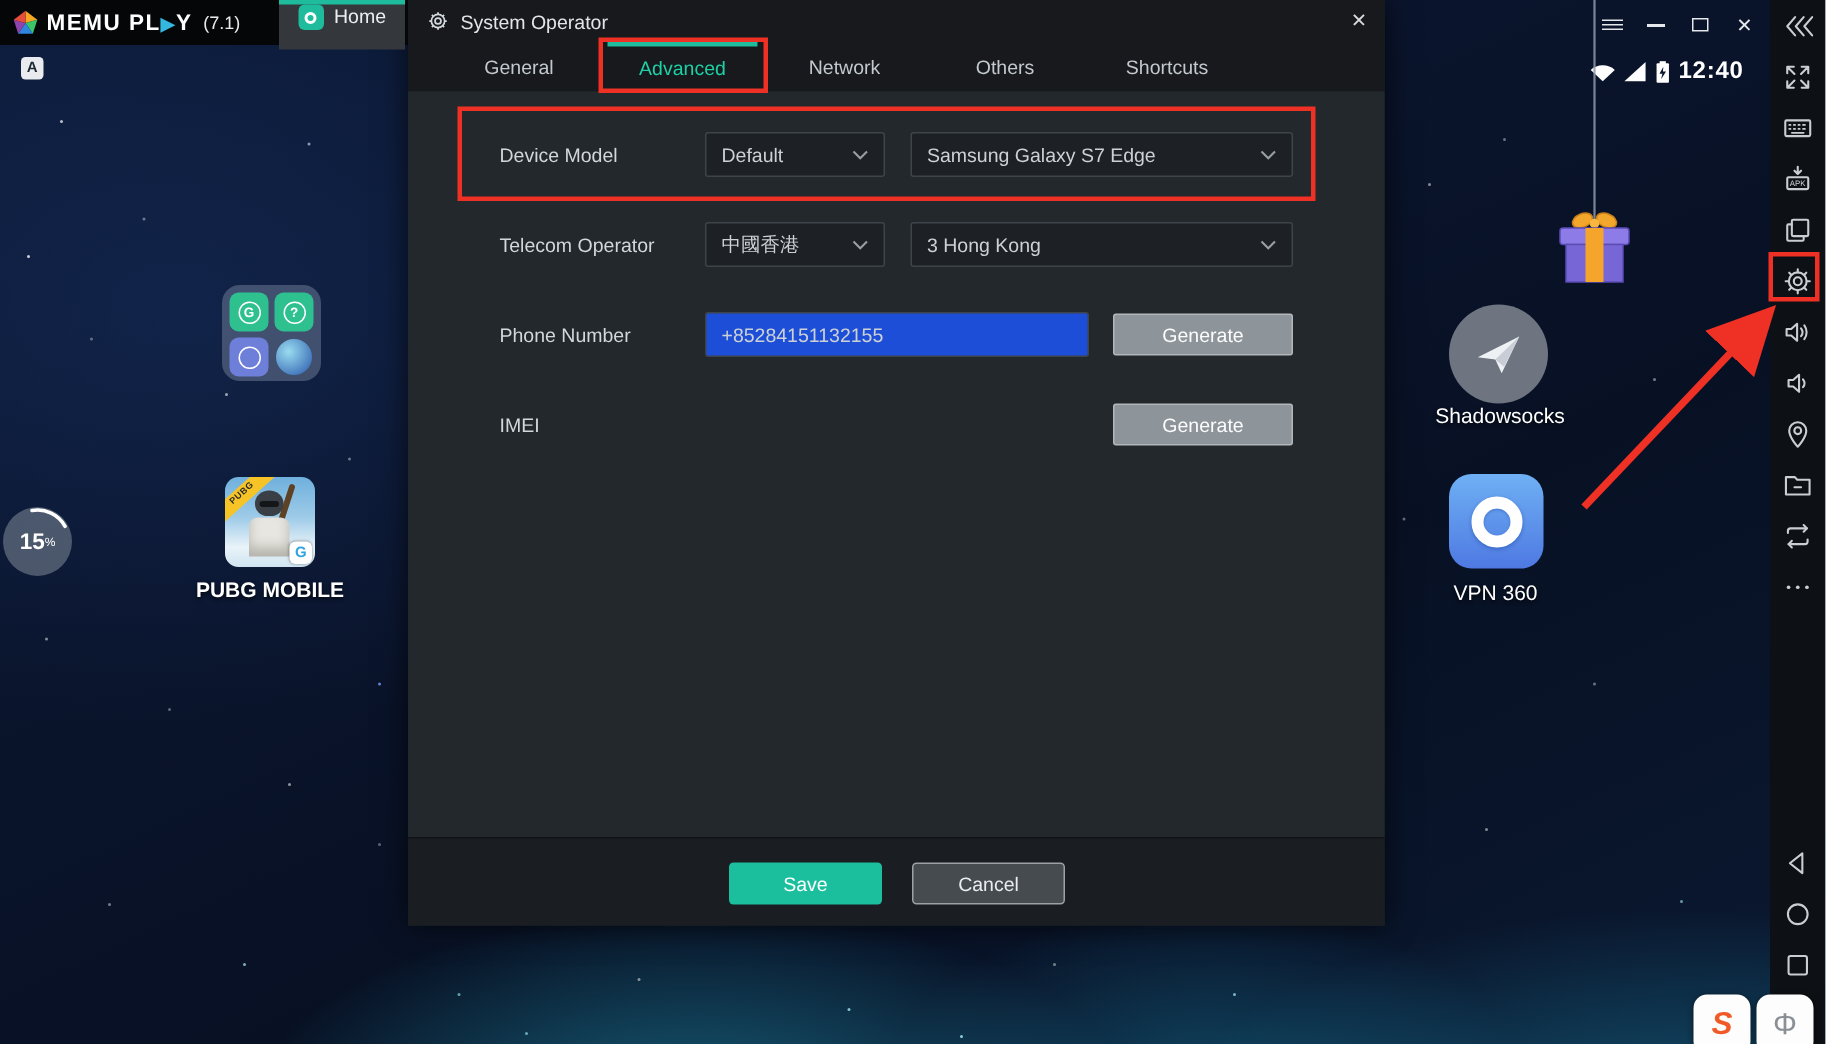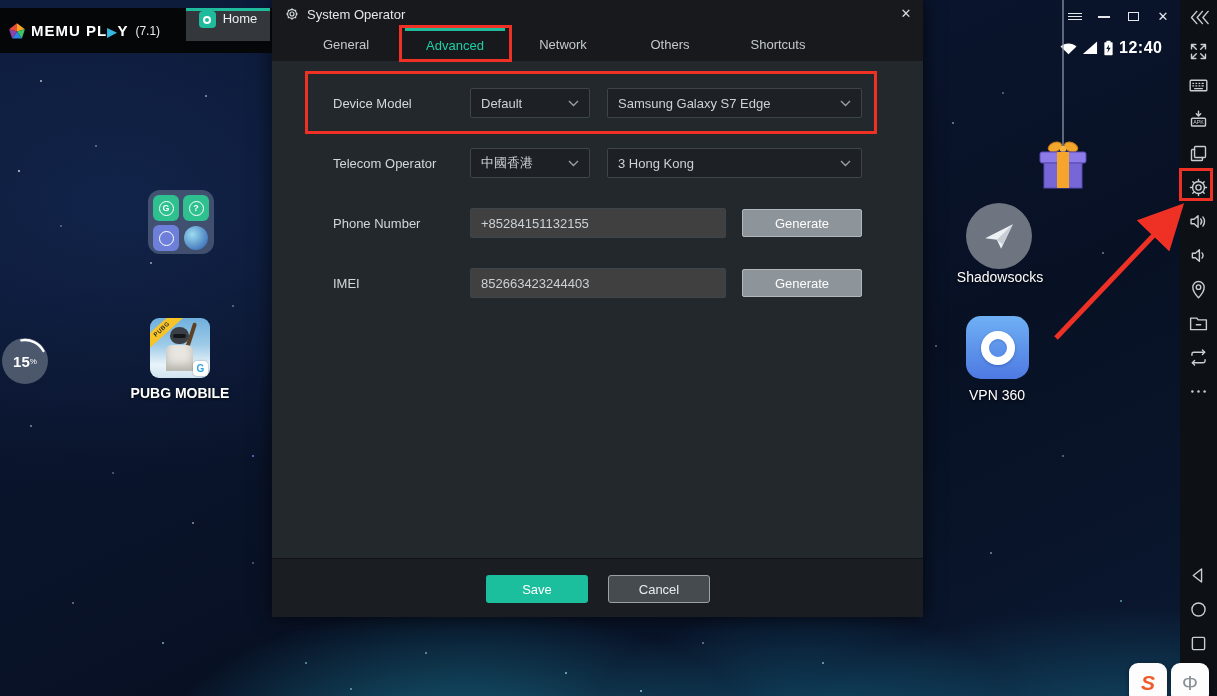--- a/index.html
+++ b/index.html
@@ -25,21 +25,21 @@
       305px 662px rgba(160,240,255,.6), 425px 652px rgba(255,255,255,.5),
       565px 672px rgba(170,245,255,.75), 702px 642px rgba(255,255,255,.45),
       822px 662px rgba(170,240,255,.7), 952px 122px rgba(255,255,255,.5),
       1002px 92px rgba(255,255,255,.4), 1102px 252px rgba(255,255,255,.45),
       1062px 455px rgba(255,255,255,.4), 990px 552px rgba(255,255,255,.5),
       1120px 600px rgba(160,240,255,.6), 640px 690px rgba(170,245,255,.8),
       350px 688px rgba(170,245,255,.6), 935px 345px rgba(255,255,255,.4),
       18px 170px rgba(255,255,255,.8), 252px 455px rgba(120,160,255,.8); }
 
   
-  .titlebar { position:absolute; left:0; top:0; width:272px; height:45px; background:#050608; display:flex; align-items:center; z-index:30;margin-top:8px; }
+  .titlebar { position:absolute; left:0; top:0; width:272px; height:30px; background:#050608; display:flex; align-items:center; z-index:30; }
   .logo-wrap { display:flex; align-items:center; gap:5px; padding-left:8px; }
   .logo-text { color:#fff; font-weight:bold; font-size:15px; letter-spacing:1px; }
   .logo-play { color:#35b8e0; font-size:12px; }
   .logo-ver { color:#e8eaec; font-size:12px; font-weight:normal; margin-left:2px; }
   .home-tab { position:absolute; left:186px; top:0; width:84px; height:33px; background:#34383d;
     border-top:3px solid #1ebc9c; display:flex; align-items:flex-start; justify-content:center; gap:7px; }
   .home-ico { width:17px; height:17px; background:#1ebc9c; border-radius:4px; display:flex; align-items:center; justify-content:center; }
   .home-ico i { display:block; width:8px; height:8px; border:2px solid #fff; border-radius:50%; }
   .home-label { color:#eceff1; font-size:13px; }
 
@@ -67,21 +67,21 @@
   .dlg-title { color:#e3e6e8; font-size:13px; }
   .dlg-close { position:absolute; right:8px; top:5px; width:18px; height:18px; color:#d7dbde; font-size:13px; text-align:center; line-height:18px; cursor:pointer; }
   .dlg-tabs { position:absolute; left:0; top:28px; width:100%; height:33px; background:#17191d; }
   .tab { position:absolute; top:0; height:33px; line-height:33px; color:#c3c9cd; font-size:13px; transform:translateX(-50%); cursor:pointer; }
   .tab.active { transform:none; width:100px; text-align:center; color:#1ed0a5; border-top:3px solid #1ebc9c; line-height:30px; }
   .dlg-body { position:absolute; left:0; top:61px; width:100%; height:497px; background:#23282c; }
   .flabel { position:absolute; left:61px; color:#d2d7da; font-size:13px; }
   .select { position:absolute; height:30px; background:#1d2125; border:1px solid #3d444a; border-radius:2px;
     display:flex; align-items:center; justify-content:space-between; padding:4px 10px; cursor:pointer; }
   .select span { color:#ccd1d5; font-size:13px; white-space:nowrap; }
-  .field { position:absolute; height:30px; background:#404040; border:1px solid #3d444a; border-radius:2px;
+  .field { position:absolute; height:30px; background:#1d4ed8; border:1px solid #3d444a; border-radius:2px;
     color:#ccd1d5; font-size:13px; padding:0 10px; font-family:"Liberation Sans",sans-serif; outline:none; }
   .gen-btn { position:absolute; width:120px; height:28px; background:#8d949a; border:1px solid #b2b7bc; border-radius:2px;
     color:#fdfdfd; font-size:13px; cursor:pointer; font-family:"Liberation Sans",sans-serif;text-align:center; }
   .dlg-foot { position:absolute; left:0; top:558px; width:100%; height:59px; background:#1a1d21; border-top:1px solid #101215; }
   .btn-save { position:absolute; left:214px; top:16px; width:102px; height:28px; background:#1cbf9d; border:none; border-radius:3px;
     color:#fff; font-size:13px; cursor:pointer; font-family:"Liberation Sans",sans-serif; }
   .btn-cancel { position:absolute; left:336px; top:16px; width:102px; height:28px; background:#464b50; border:1px solid #9ba1a6; border-radius:3px;
     color:#e9edef; font-size:13px; cursor:pointer; font-family:"Liberation Sans",sans-serif; }
 
   
@@ -295,21 +295,20 @@
         <svg width="11" height="7" viewBox="0 0 11 7">
             <path d="M1 1l4.5 4.5L10 1" stroke="#98a0a6" stroke-width="1.4" fill="none"></path>
           </svg>
       </div>
 
       <div class="flabel" style="top:155px">Phone Number</div>
       <input class="field" style="left: 198px; top: 147px; width: 256px;" readonly="" value="+85284151132155">
       <button class="gen-btn" style="left:470px; top:148px;">Generate</button>
 
       <div class="flabel" style="top:215px">IMEI</div>
-      <input class="field" style="left: 198px; top: 207px; width: 256px;" readonly="" value="852663423244403">
       <button class="gen-btn" style="left:470px; top:208px;">Generate</button>
     </div>
 
     <div class="dlg-foot">
       <button class="btn-save">Save</button>
       <button class="btn-cancel">Cancel</button>
     </div>
   </div>
 
   <div class="sidebar">

